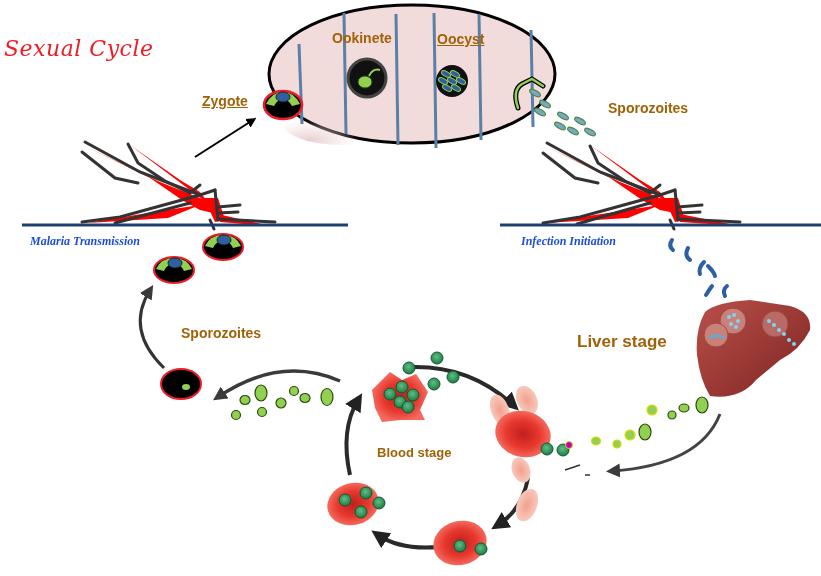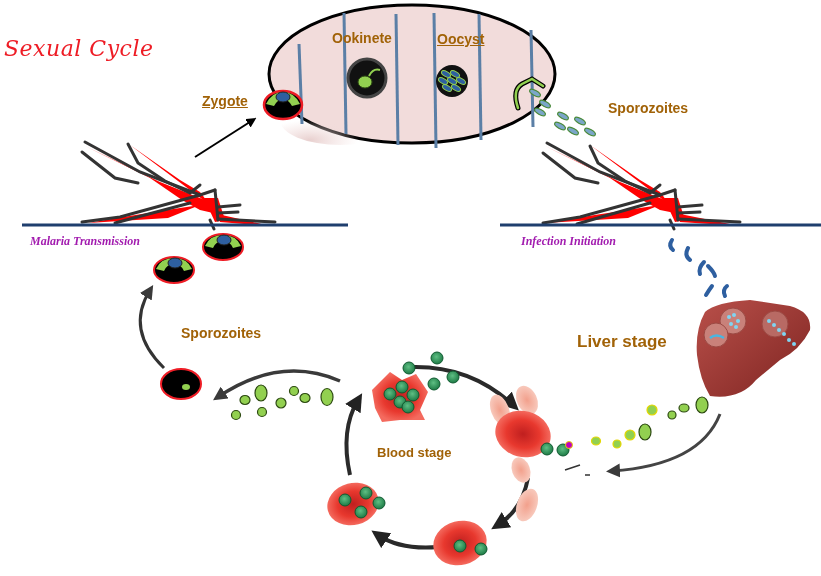--- a/index.html
+++ b/index.html
@@ -1,20 +1,20 @@
 <!DOCTYPE html>
 <html><head>
 <meta charset="utf-8">
 <style>
   html,body{margin:0;padding:0;background:#fff;}
   body{width:821px;height:576px;position:relative;overflow:hidden;font-family:"Liberation Sans",sans-serif;}
   #stage{position:absolute;left:0;top:0;width:821px;height:576px;}
   .lbl{position:absolute;font-family:"Liberation Sans",sans-serif;font-weight:bold;color:#a16207;white-space:nowrap;}
   .script{position:absolute;font-family:"DejaVu Serif",serif;font-style:italic;color:#ee1c25;white-space:nowrap;letter-spacing:0.5px;}
-  .ital{position:absolute;font-family:"Liberation Serif",serif;font-style:italic;font-weight:bold;color:#a21caf;white-space:nowrap;}
+  .ital{position:absolute;font-family:"Liberation Serif",serif;font-style:italic;font-weight:bold;color:#1d4ed8;white-space:nowrap;}
 </style>
 </head>
 <body>
 
 <div id="stage">
 <svg width="821" height="576" viewBox="0 0 821 576" xmlns="http://www.w3.org/2000/svg">
   <defs>
     <radialGradient id="rbc" cx="50%" cy="50%" r="50%">
       <stop offset="0%" stop-color="#c01f1f"></stop>
       <stop offset="60%" stop-color="#e8382e"></stop>

